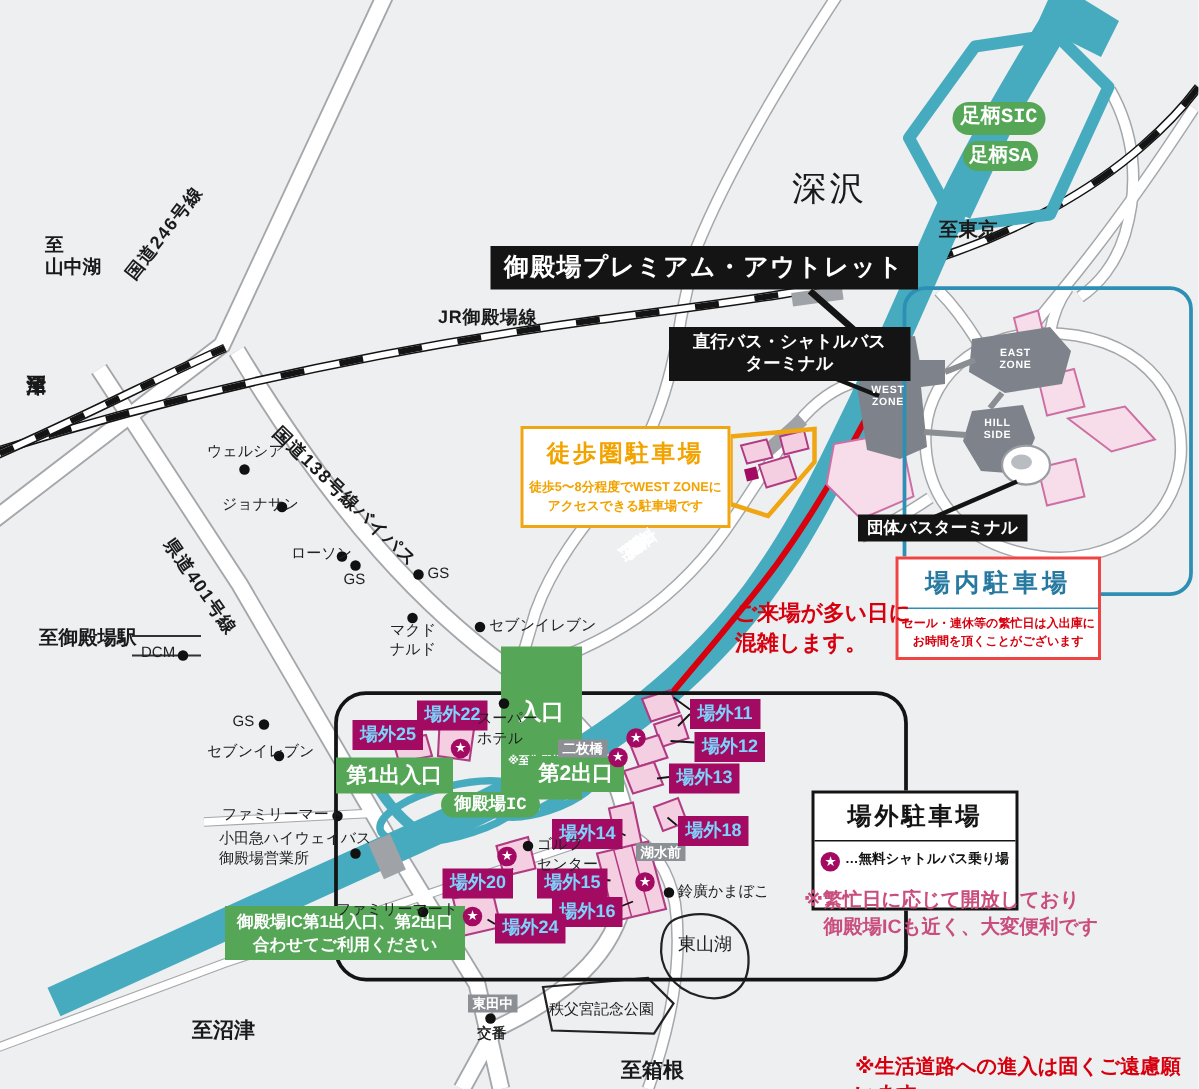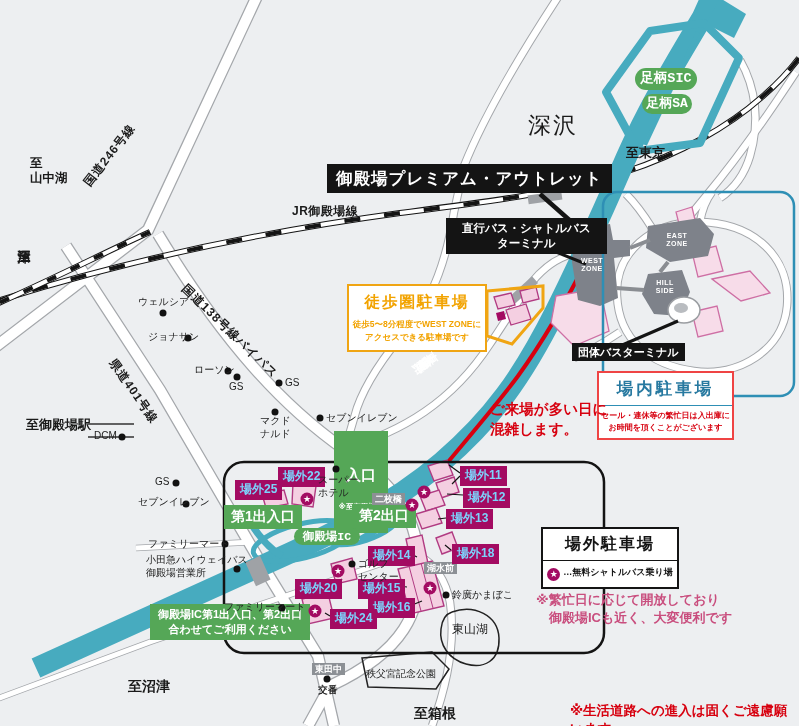--- a/index.html
+++ b/index.html
@@ -188,21 +188,21 @@
 </div>
 
 <div class="panel" style="left:597px;top:371px;width:133px;border:2px solid #ef4444">
   <div style="font-size:16.5px;font-weight:bold;color:#2779A0;letter-spacing:3px;padding:5px 0;border-bottom:1.5px solid #2E8FB5">場内駐車場</div>
   <div style="font-size:8px;font-weight:bold;color:#D7000F;padding:4px 1px;line-height:1.5;white-space:pre-line">セール・連休等の繁忙日は入出庫に
 お時間を頂くことがございます</div>
 </div>
 
 <div class="panel" style="left:541px;top:527px;width:134px;border:2px solid #141414">
   <div style="font-size:16px;font-weight:bold;color:#141414;letter-spacing:2px;padding:5px 0;border-bottom:1.5px solid #141414">場外駐車場</div>
-  <div style="padding:5px 0 6px;font-size:9px;font-weight:bold;color:#141414">
+  <div style="padding:5px 0 24px;font-size:9px;font-weight:bold;color:#141414">
     <span class="star inline">★</span><span>…無料シャトルバス乗り場</span>
   </div>
 </div>
 <div class="note-pink" style="left:536px;top:591px;font-size:13px">※繁忙日に応じて開放しており
 　御殿場ICも近く、大変便利です</div>
 <div class="note-red" style="left:570px;top:702px;font-size:13.5px">※生活道路への進入は固くご遠慮願います</div>
 <div class="note-red" style="left:490px;top:400px;font-size:14.5px">ご来場が多い日に
 混雑します。</div>
 
 <div class="gbox" style="left:334px;top:431px;width:54px;padding:18px 0 3px">

